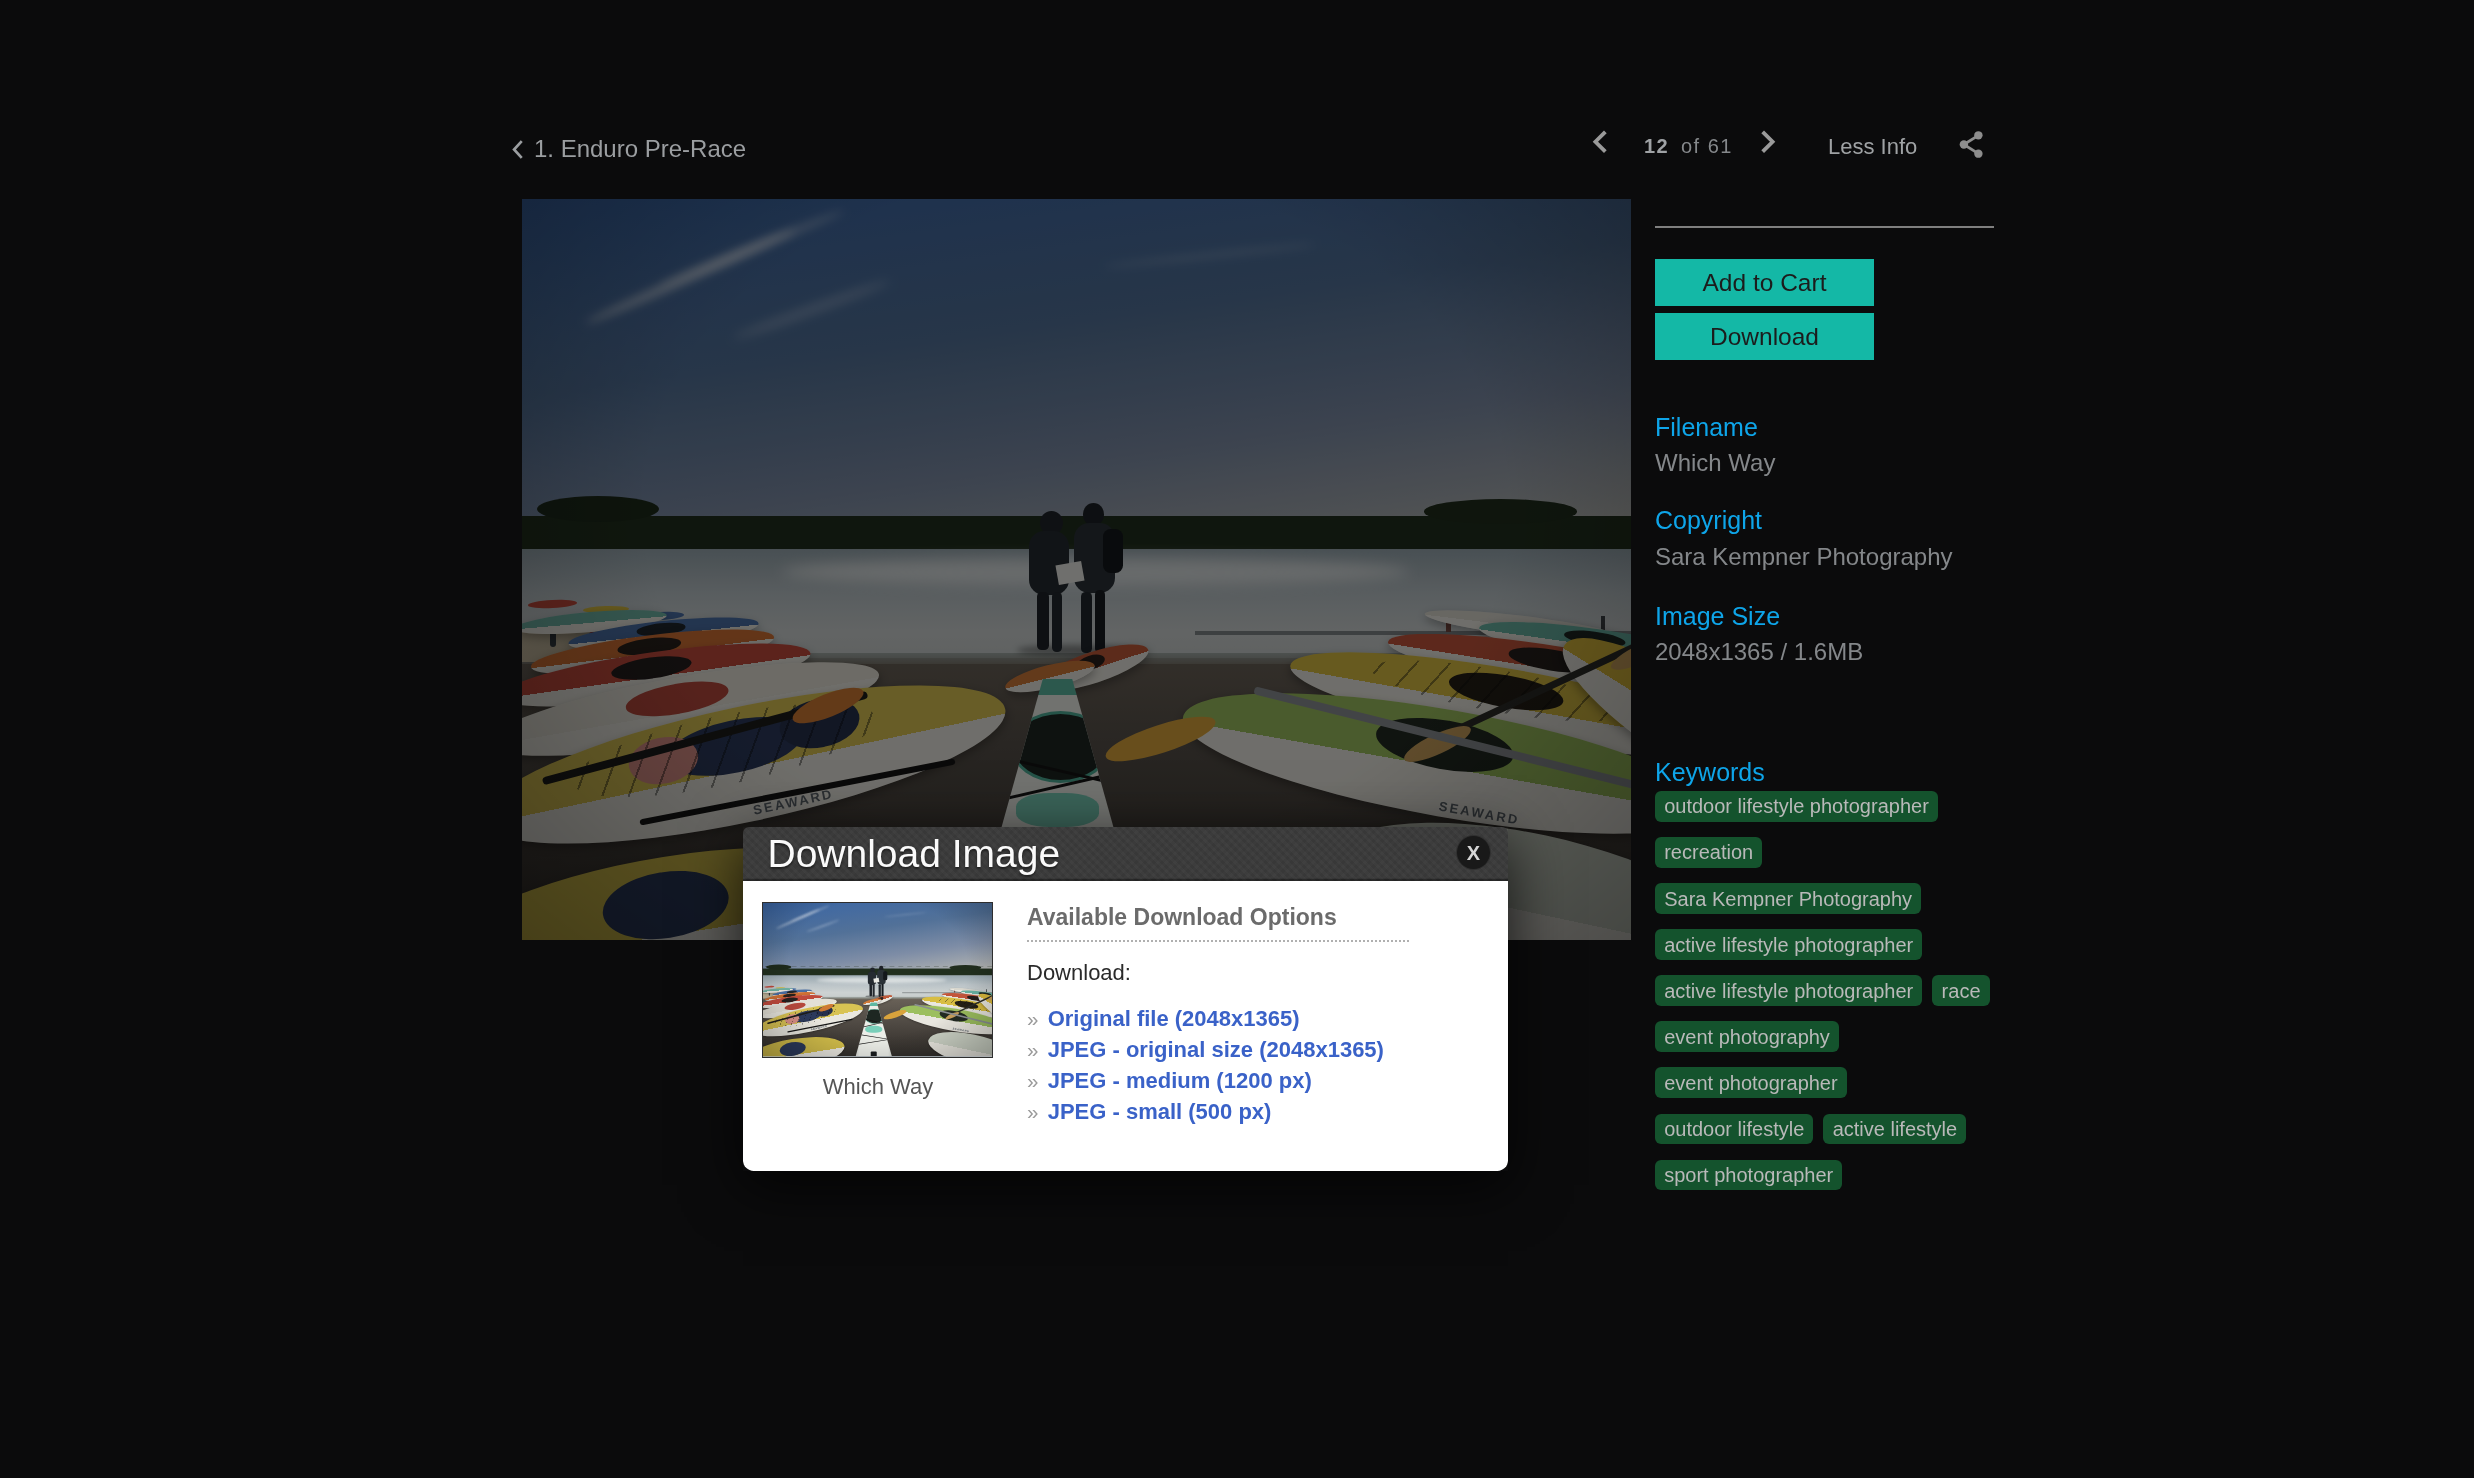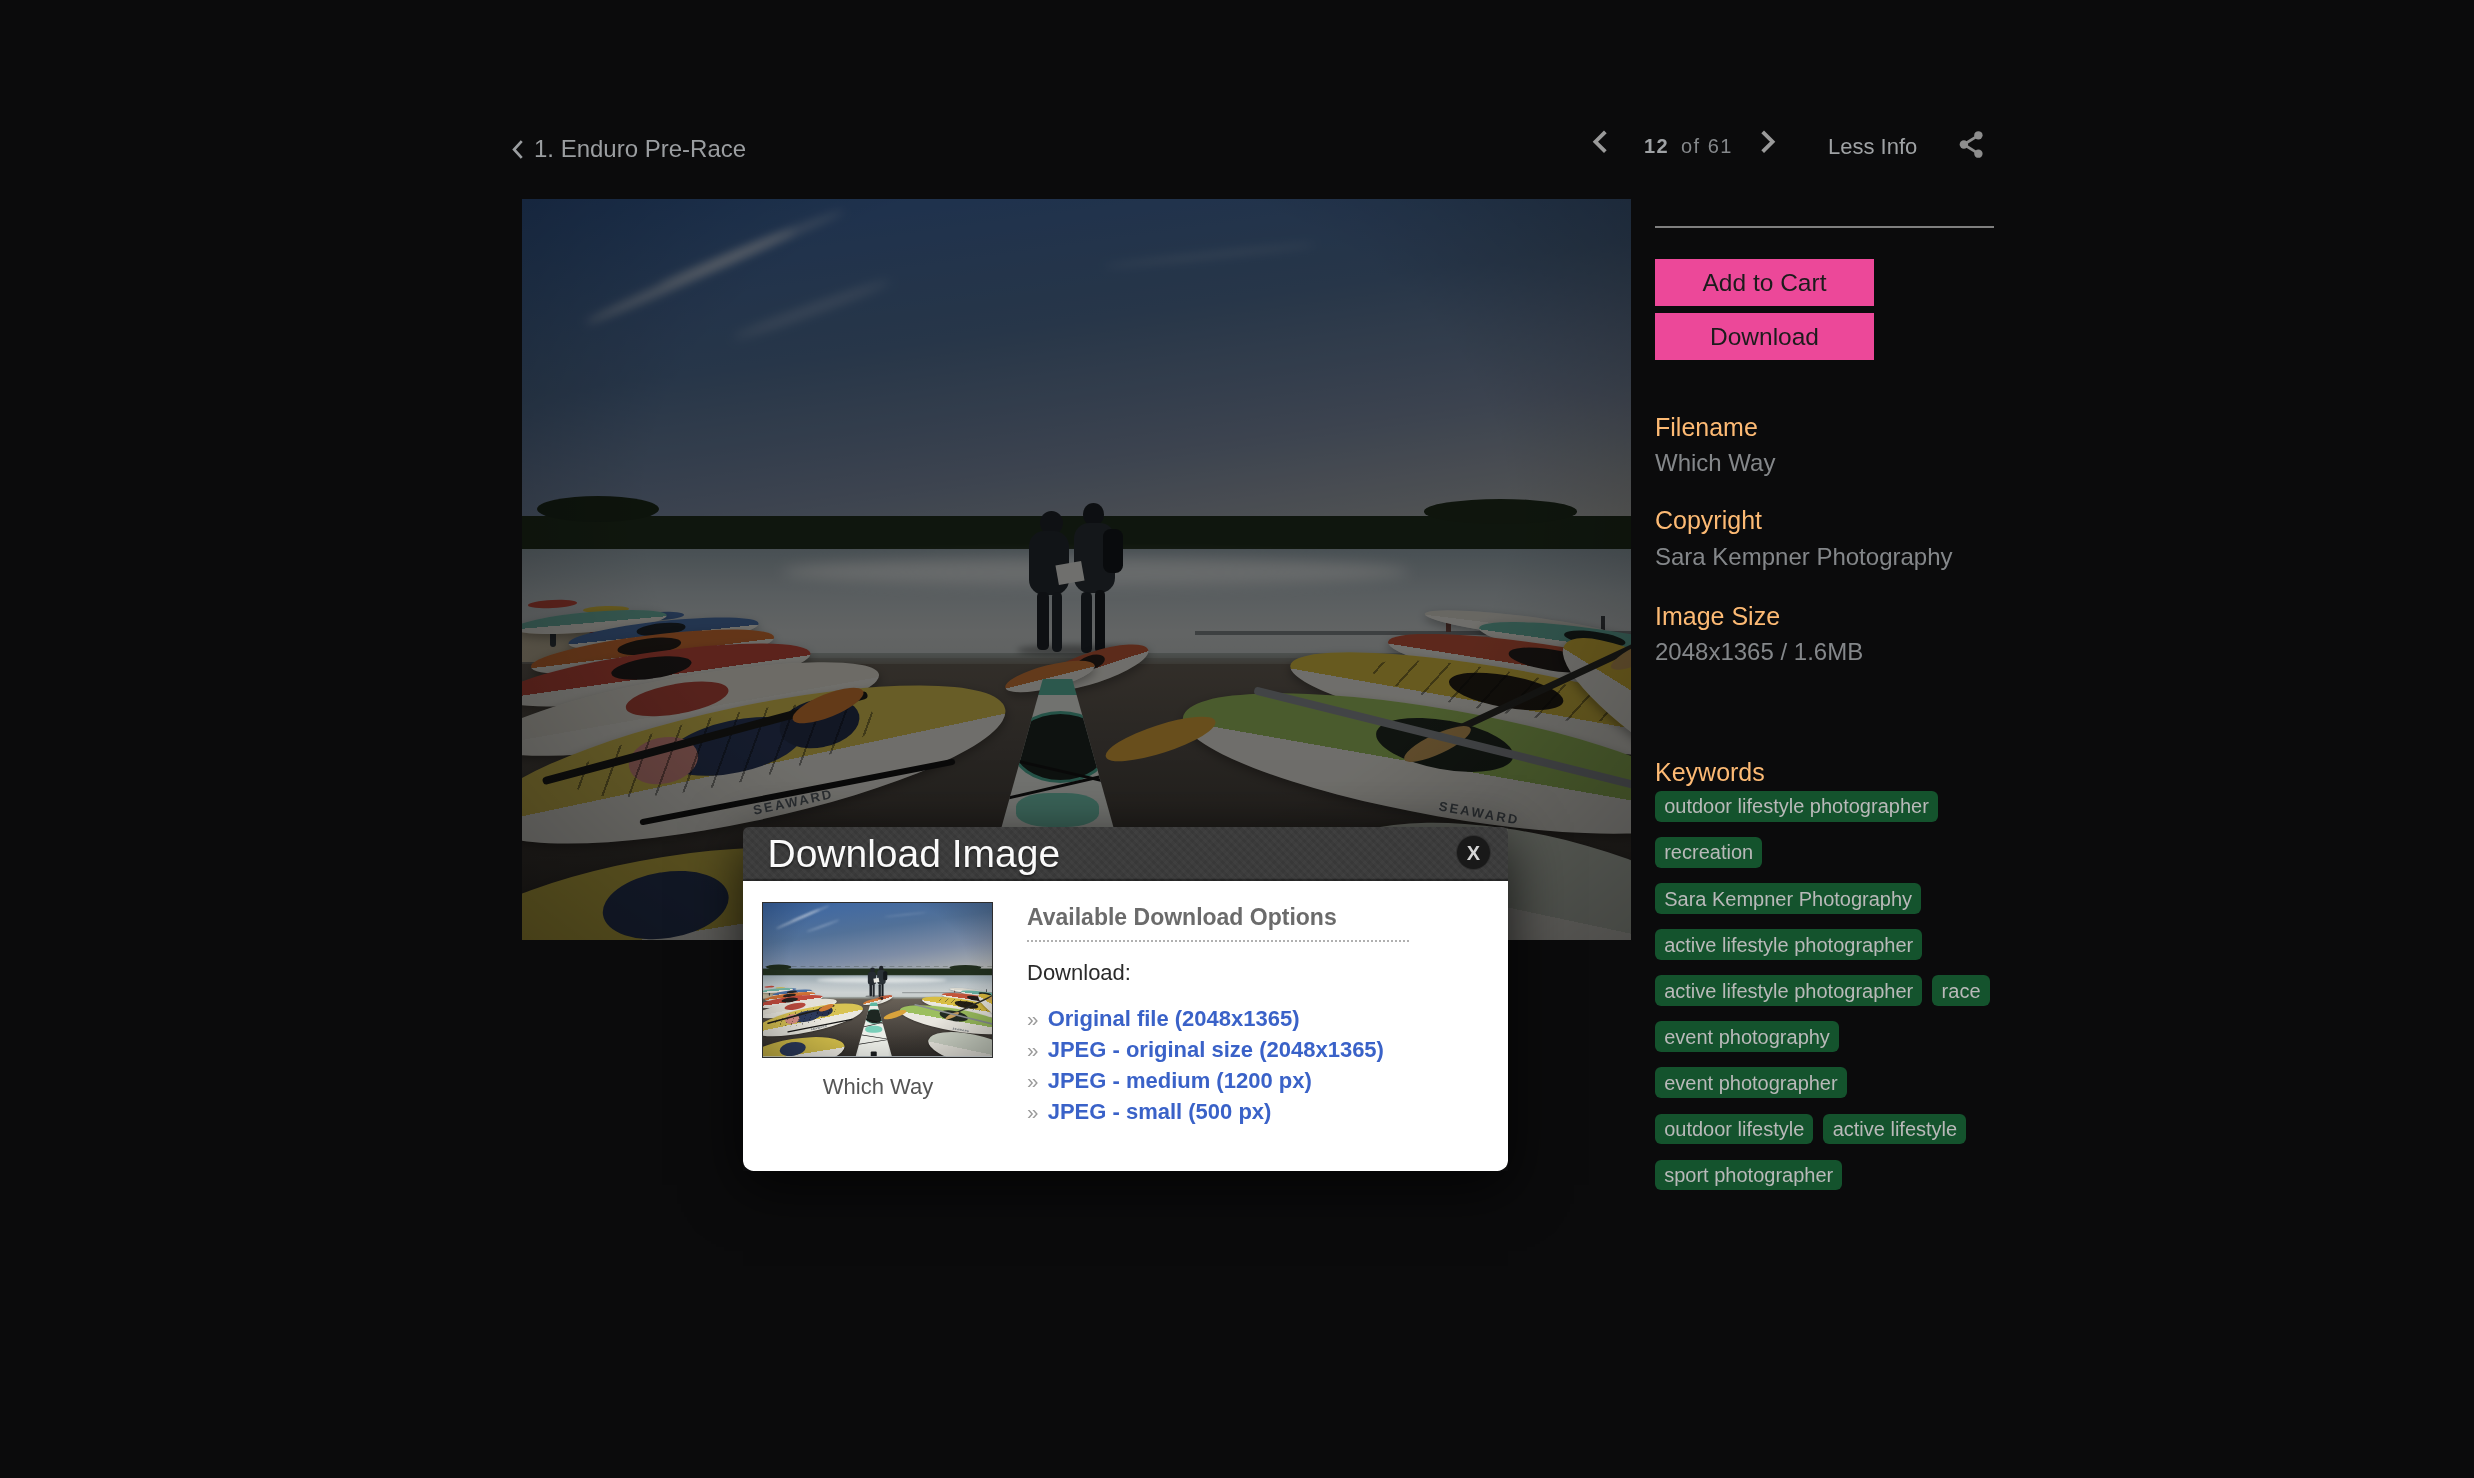--- a/index.html
+++ b/index.html
@@ -27,23 +27,23 @@
   .ky{border-radius:50%;background:linear-gradient(180deg,var(--d) 0 54%,var(--h,#e9e7df) 54% 100%);
       box-shadow:0 3.8px 9.2px rgba(0,0,0,.30);}
   .ky::before{content:"";position:absolute;left:36%;top:10%;width:26%;height:46%;border-radius:50%;
       background:var(--c,transparent);}
   .rig::after{content:"";position:absolute;left:18%;top:4%;width:58%;height:60%;border-radius:50%;
       background:repeating-linear-gradient(-58deg,transparent 0 23px,rgba(10,10,10,.40) 23px 25px);}
   .brand{bottom:3%;left:50%;font-size:13px;font-weight:bold;letter-spacing:2.3px;color:#434c56;opacity:.85;}
 
   
   .divider{left:1655px;top:226px;width:339px;height:1.5px;background:#7f7f7f;}
-  .side-btn{left:1655px;width:219px;height:47px;background:#ec4899;color:#1c1c1c;border:none;
+  .side-btn{left:1655px;width:219px;height:47px;background:#14b8a6;color:#1c1c1c;border:none;
             font-size:24.5px;font-family:inherit;cursor:pointer;}
-  .meta-label{left:1655px;font-size:25px;color:#fdba74;}
+  .meta-label{left:1655px;font-size:25px;color:#0ea5e9;}
   .meta-value{left:1655px;font-size:24px;color:#84878a;}
   .tags{left:1655px;top:791px;width:344px;display:flex;flex-wrap:wrap;column-gap:10px;row-gap:15.3px;}
   .tag{background:#14532d;color:#b9b9b9;font-size:20px;line-height:20px;padding:5.4px 9.2px;
        border-radius:6.1px;white-space:nowrap;cursor:pointer;}
 
   
   .modal{left:743px;top:827px;width:765px;box-shadow:0 13.8px 54px rgba(0,0,0,.75);}
   .m-header{position:relative;height:54px;border-radius:6.1px 6.1px 0 0;
      background:
        repeating-linear-gradient(45deg,rgba(255,255,255,.025) 0 3.1px,transparent 3.1px 6.1px),

